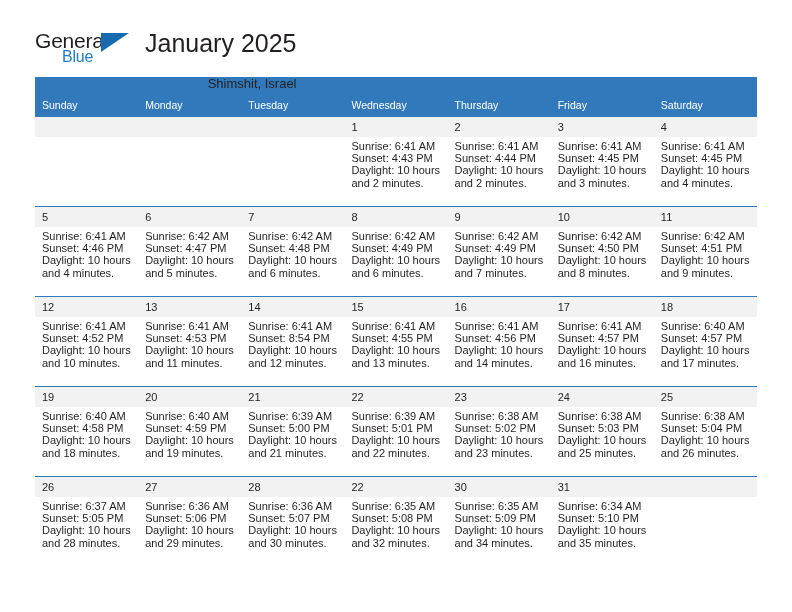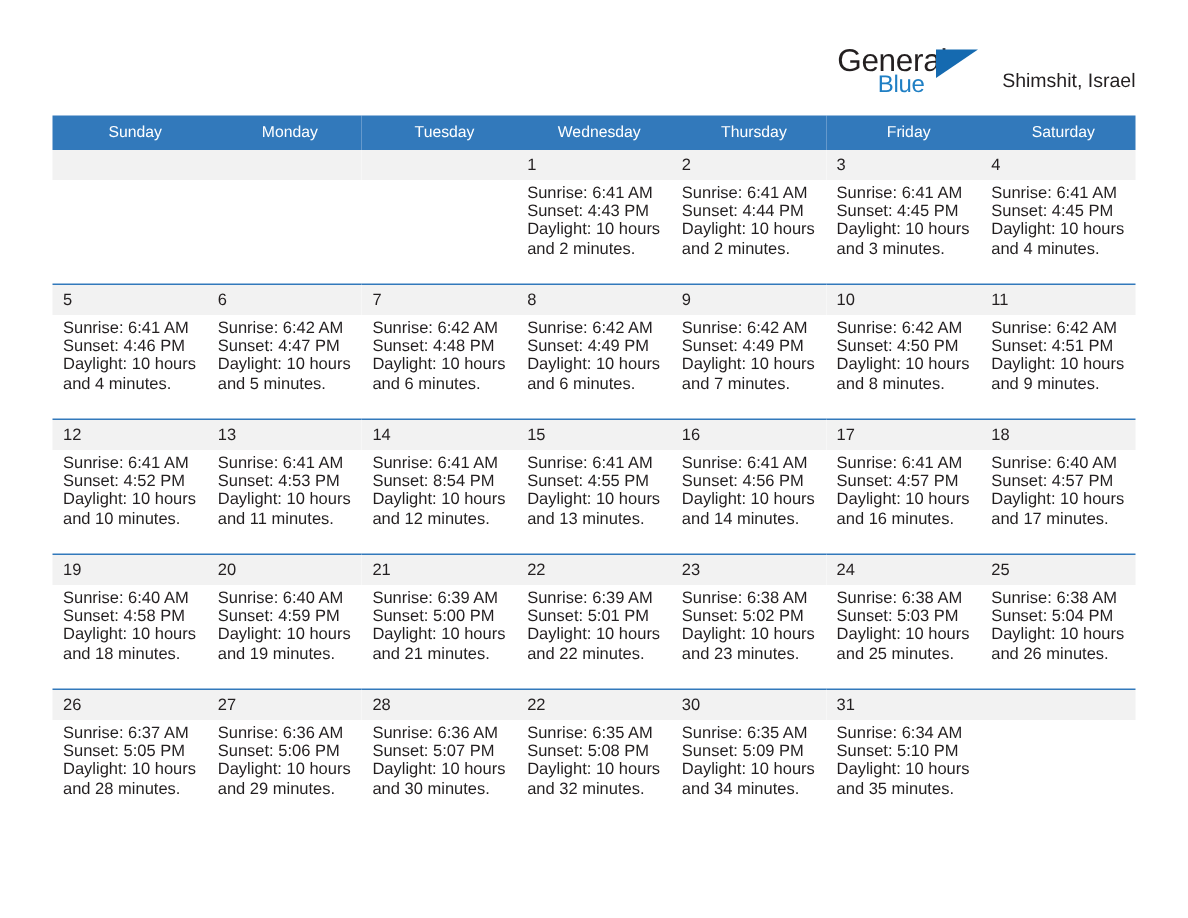--- a/index.html
+++ b/index.html
@@ -18,21 +18,21 @@
     position: relative;
     width: 792px;
     height: 612px;
     box-sizing: border-box;
     padding: 0 35px;
   }
   
   .header {
     display: flex;
     align-items: flex-start;
-    justify-content: flex-end;
+    justify-content: flex-start;
     padding-top: 28px;
     height: 74px;
     box-sizing: border-box;
   }
   .logo {
     position: relative;
     width: 110px;
     height: 48px;
     line-height: 1;
     user-select: none;
@@ -84,22 +84,22 @@
     width: 722px;
     border-collapse: collapse;
     table-layout: fixed;
     margin-top: 3px;
   }
   .calendar th {
     background: #3279bb;
     color: #ffffff;
     font-size: 10.5px;
     font-weight: normal;
-    text-align: center;
-    padding: 5px 0 6px 7px;
+    text-align: left;
+    padding: 22px 0 6px 7px;
     height: 11px;
     box-sizing: content-box;
   }
   .calendar td {
     vertical-align: top;
     padding: 0;
     height: 89px;
     border-top: 1px solid #3279bb;
     background: #ffffff;
   }
@@ -135,20 +135,21 @@
 
 <div class="page">
 
   <div class="header">
     <div class="logo">
       <span class="logo-general">General</span>
       <span class="logo-triangle"></span>
       <span class="logo-blue">Blue</span>
     </div>
     <div class="title-block">
+      <div class="cal-title">January 2025</div>
       <div class="cal-subtitle">Shimshit, Israel</div>
     </div>
   </div>
 
   <table class="calendar">
     <thead>
       <tr>
         <th>Sunday</th>
         <th>Monday</th>
         <th>Tuesday</th>

